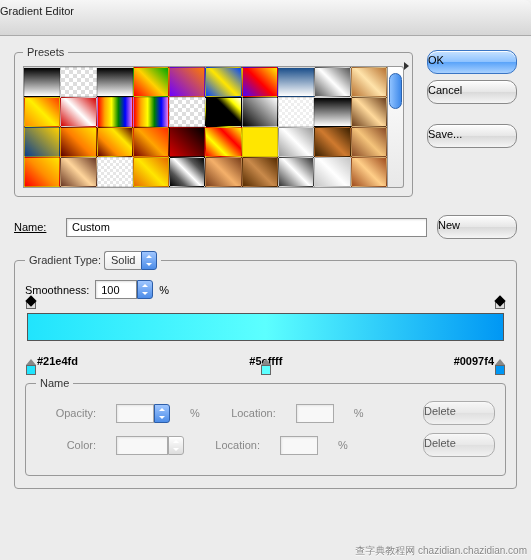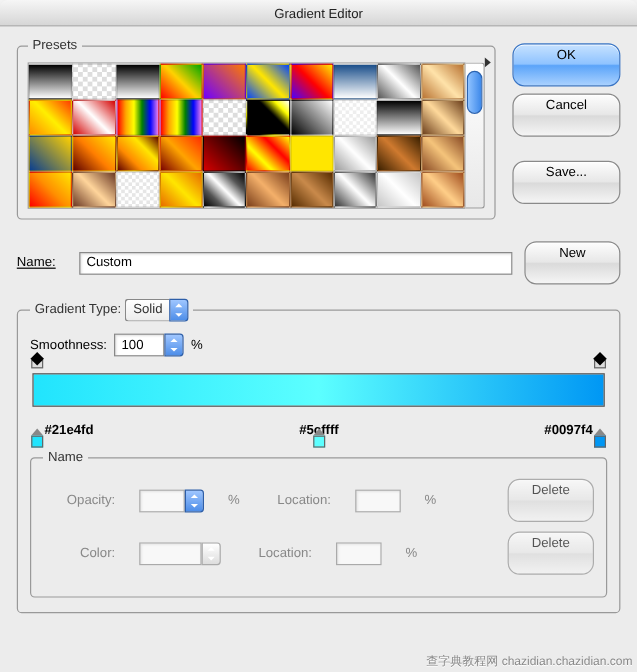--- a/index.html
+++ b/index.html
@@ -1,30 +1,30 @@
 <!DOCTYPE html>
 <html><head>
 <meta charset="utf-8">
 <style>
 * { box-sizing: border-box; font-family: "Lucida Grande", Arial, sans-serif; font-size: 11px; }
 body { margin: 0; background: #fff; }
 .window { width: 531px; height: 560px; background: #ececec; box-shadow: 0 8px 24px rgba(0,0,0,0.35); border-radius: 6px 6px 0 0; overflow: hidden; }
-.titlebar { height: 22px; background: linear-gradient(#f6f6f6,#d6d6d6); border-bottom: 1px solid #aaa; text-align: center; line-height: 22px; font-size: 12px; color: #222; }
+.titlebar { height: 36px; background: linear-gradient(#f6f6f6,#d6d6d6); border-bottom: 1px solid #aaa; line-height: 22px; font-size: 12px; color: #222; }
 .content { padding: 10px 14px; position: relative; }
 .row1 { display: flex; gap: 14px; }
 fieldset { border: 1px solid #999; border-radius: 4px; margin: 0; padding-top: 8px; position: relative; }
 legend { padding: 0 4px; color: #333; }
 .presets-fs { flex: 1; padding: 8px; }
 .presets-box { display: flex; }
 .swatches { background: #fff; border: 1px solid #999; flex: 1; display: grid; grid-template-columns: repeat(10, 1fr); grid-auto-rows: 30px; gap: 0; }
 .sw { border: 1px solid rgba(0,0,0,0.15); }
 .scroll { width: 16px; background: linear-gradient(#fff,#e8e8e8); border: 1px solid #999; border-left: none; position: relative; border-radius: 0 3px 3px 0; }
 .scroll-thumb { position: absolute; top: 6px; left: 1px; right: 1px; height: 36px; background: linear-gradient(90deg,#8fc2ff,#3e89ea); border: 1px solid #2b63b0; border-radius: 8px; }
 .side-btns { width: 90px; display: flex; flex-direction: column; gap: 6px; padding-top: 4px; }
-.aqua-btn { height: 36px; border-radius: 10px; background: linear-gradient(#fdfdfd 0%, #e7e7e7 48%, #dadada 52%, #f5f5f5 100%); border: 1px solid #8a8a8a; box-shadow: inset 0 1px 0 rgba(255,255,255,0.9); text-align: center; line-height: 18px; cursor: default; }
+.aqua-btn { height: 24px; border-radius: 10px; background: linear-gradient(#fdfdfd 0%, #e7e7e7 48%, #dadada 52%, #f5f5f5 100%); border: 1px solid #8a8a8a; box-shadow: inset 0 1px 0 rgba(255,255,255,0.9); text-align: left; line-height: 18px; cursor: default; }
 .aqua-btn.primary { background: linear-gradient(#c7e2ff 0%, #8fc3ff 48%, #5ba4f9 52%, #a9d1ff 100%); border-color: #3a75c4; }
 .name-row { display: flex; align-items: center; margin: 18px 0 12px; gap: 10px; }
 .name-row label { width: 42px; text-decoration: underline; }
 input[type=text] { height: 19px; background: #fff; border: 1px solid #888; box-shadow: inset 1px 1px 2px rgba(0,0,0,0.12); padding: 0 5px; }
 .name-input { flex: 1; }
 .new-btn { width: 80px; }
 .gtype-fs { padding: 10px 10px 12px; }
 .popup-wrap { display: inline-flex; align-items: center; }
 .popup { height: 19px; line-height: 17px; padding: 0 6px; background: linear-gradient(#fff,#ececec); border: 1px solid #888; border-right: none; border-radius: 3px 0 0 3px; }
 .popup-arrow { width: 16px; height: 19px; background: linear-gradient(#9fc6ff,#4d8de8); border: 1px solid #2d5ea8; border-radius: 0 3px 3px 0; position: relative; }

